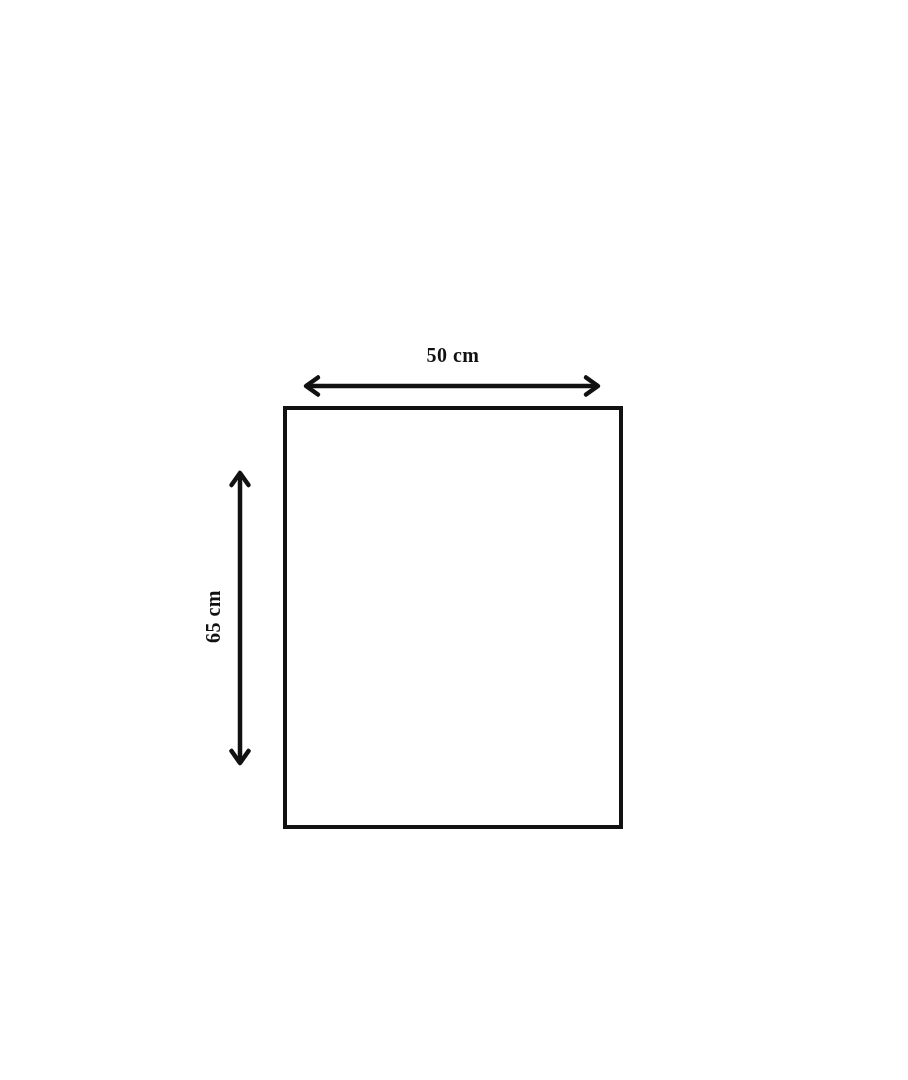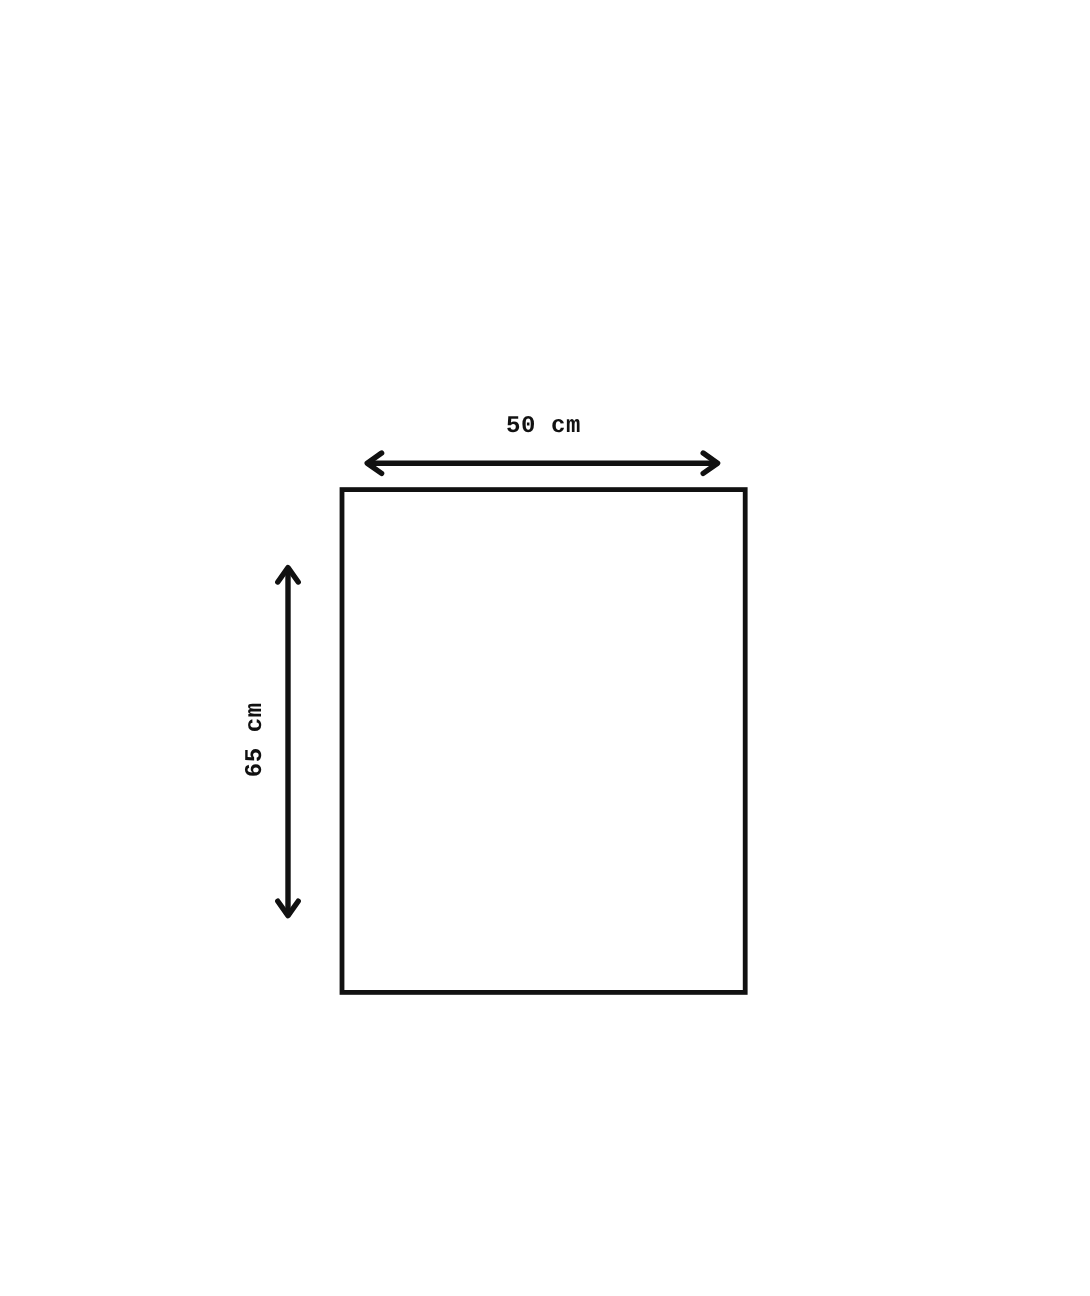--- a/index.html
+++ b/index.html
@@ -6,21 +6,21 @@
     margin: 0;
     padding: 0;
     background: #ffffff;
   }
   .canvas {
     position: relative;
     width: 908px;
     height: 1080px;
     background: #ffffff;
     overflow: hidden;
-    font-family: Liberation Mono, monospace;
+    font-family: Liberation Serif, serif;
   }
   .shape-rect {
     position: absolute;
     left: 283px;
     top: 406px;
     width: 340px;
     height: 423px;
     box-sizing: border-box;
     border: 4px solid #111111;
     background: #ffffff;

